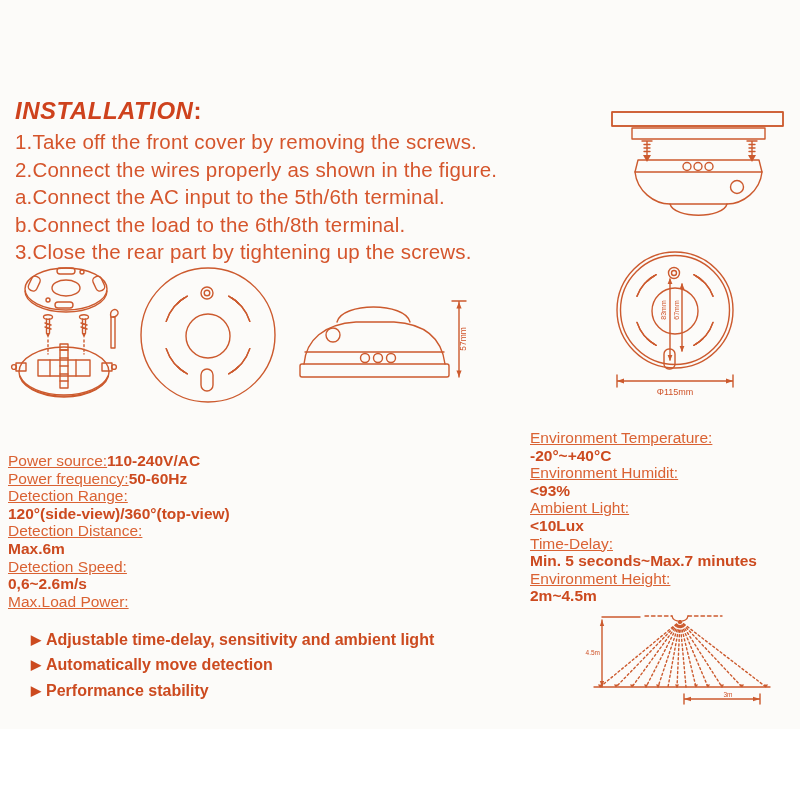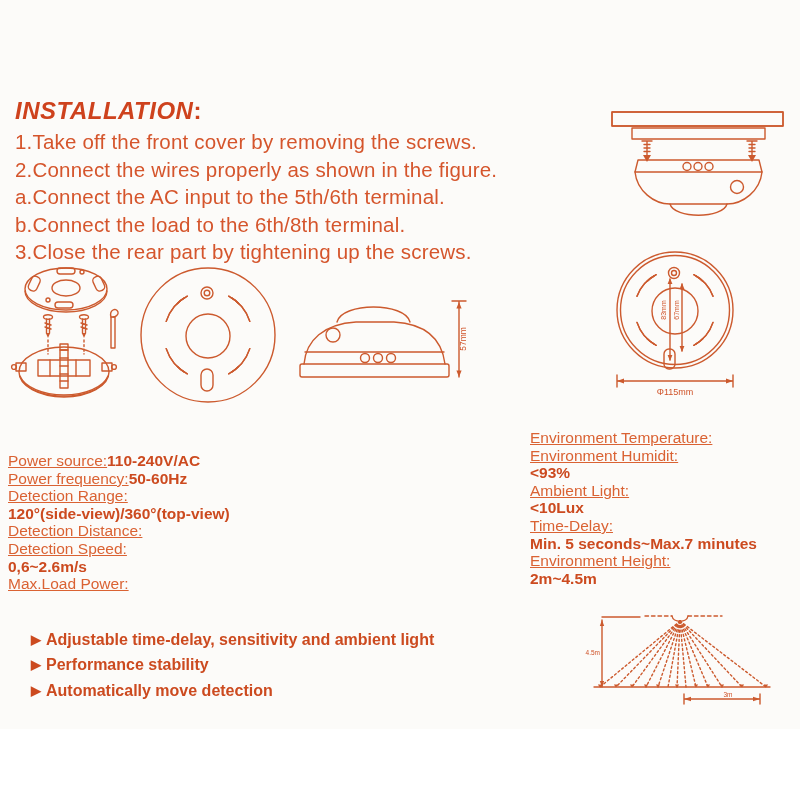--- a/index.html
+++ b/index.html
@@ -213,33 +213,35 @@
       <text x="77" y="147" font-size="9" text-anchor="middle">Φ115mm</text>
     </g>
   </svg>
 
   <section class="specs specs-left">
     <div class="specline"><span class="lbl">Power source:</span><span class="val">110-240V/AC</span></div>
     <div class="specline"><span class="lbl">Power frequency:</span><span class="val">50-60Hz</span></div>
     <div class="specline lbl">Detection Range:</div>
     <div class="specline val">120°(side-view)/360°(top-view)</div>
     <div class="specline lbl">Detection Distance:</div>
+    <div class="specline val">Max.6m</div>
     <div class="specline lbl">Detection Speed:</div>
     <div class="specline val">0,6~2.6m/s</div>
     <div class="specline lbl">Max.Load Power:</div>
   </section>
 
   <section class="features">
     <div class="feat"><span class="bullet">▶</span><span>Adjustable time-delay, sensitivity and ambient light</span></div>
+    <div class="feat"><span class="bullet">▶</span><span>Automatically move detection</span></div>
     <div class="feat"><span class="bullet">▶</span><span>Performance stability</span></div>
-    <div class="feat"><span class="bullet">▶</span><span>Automatically move detection</span></div>
   </section>
 
   <section class="specs specs-right">
     <div class="specline lbl">Environment Temperature:</div>
+    <div class="specline val">-20°~+40°C</div>
     <div class="specline lbl">Environment Humidit:</div>
     <div class="specline val">&lt;93%</div>
     <div class="specline lbl">Ambient Light:</div>
     <div class="specline val">&lt;10Lux</div>
     <div class="specline lbl">Time-Delay:</div>
     <div class="specline val">Min. 5 seconds~Max.7 minutes</div>
     <div class="specline lbl">Environment Height:</div>
     <div class="specline val">2m~4.5m</div>
   </section>
 

